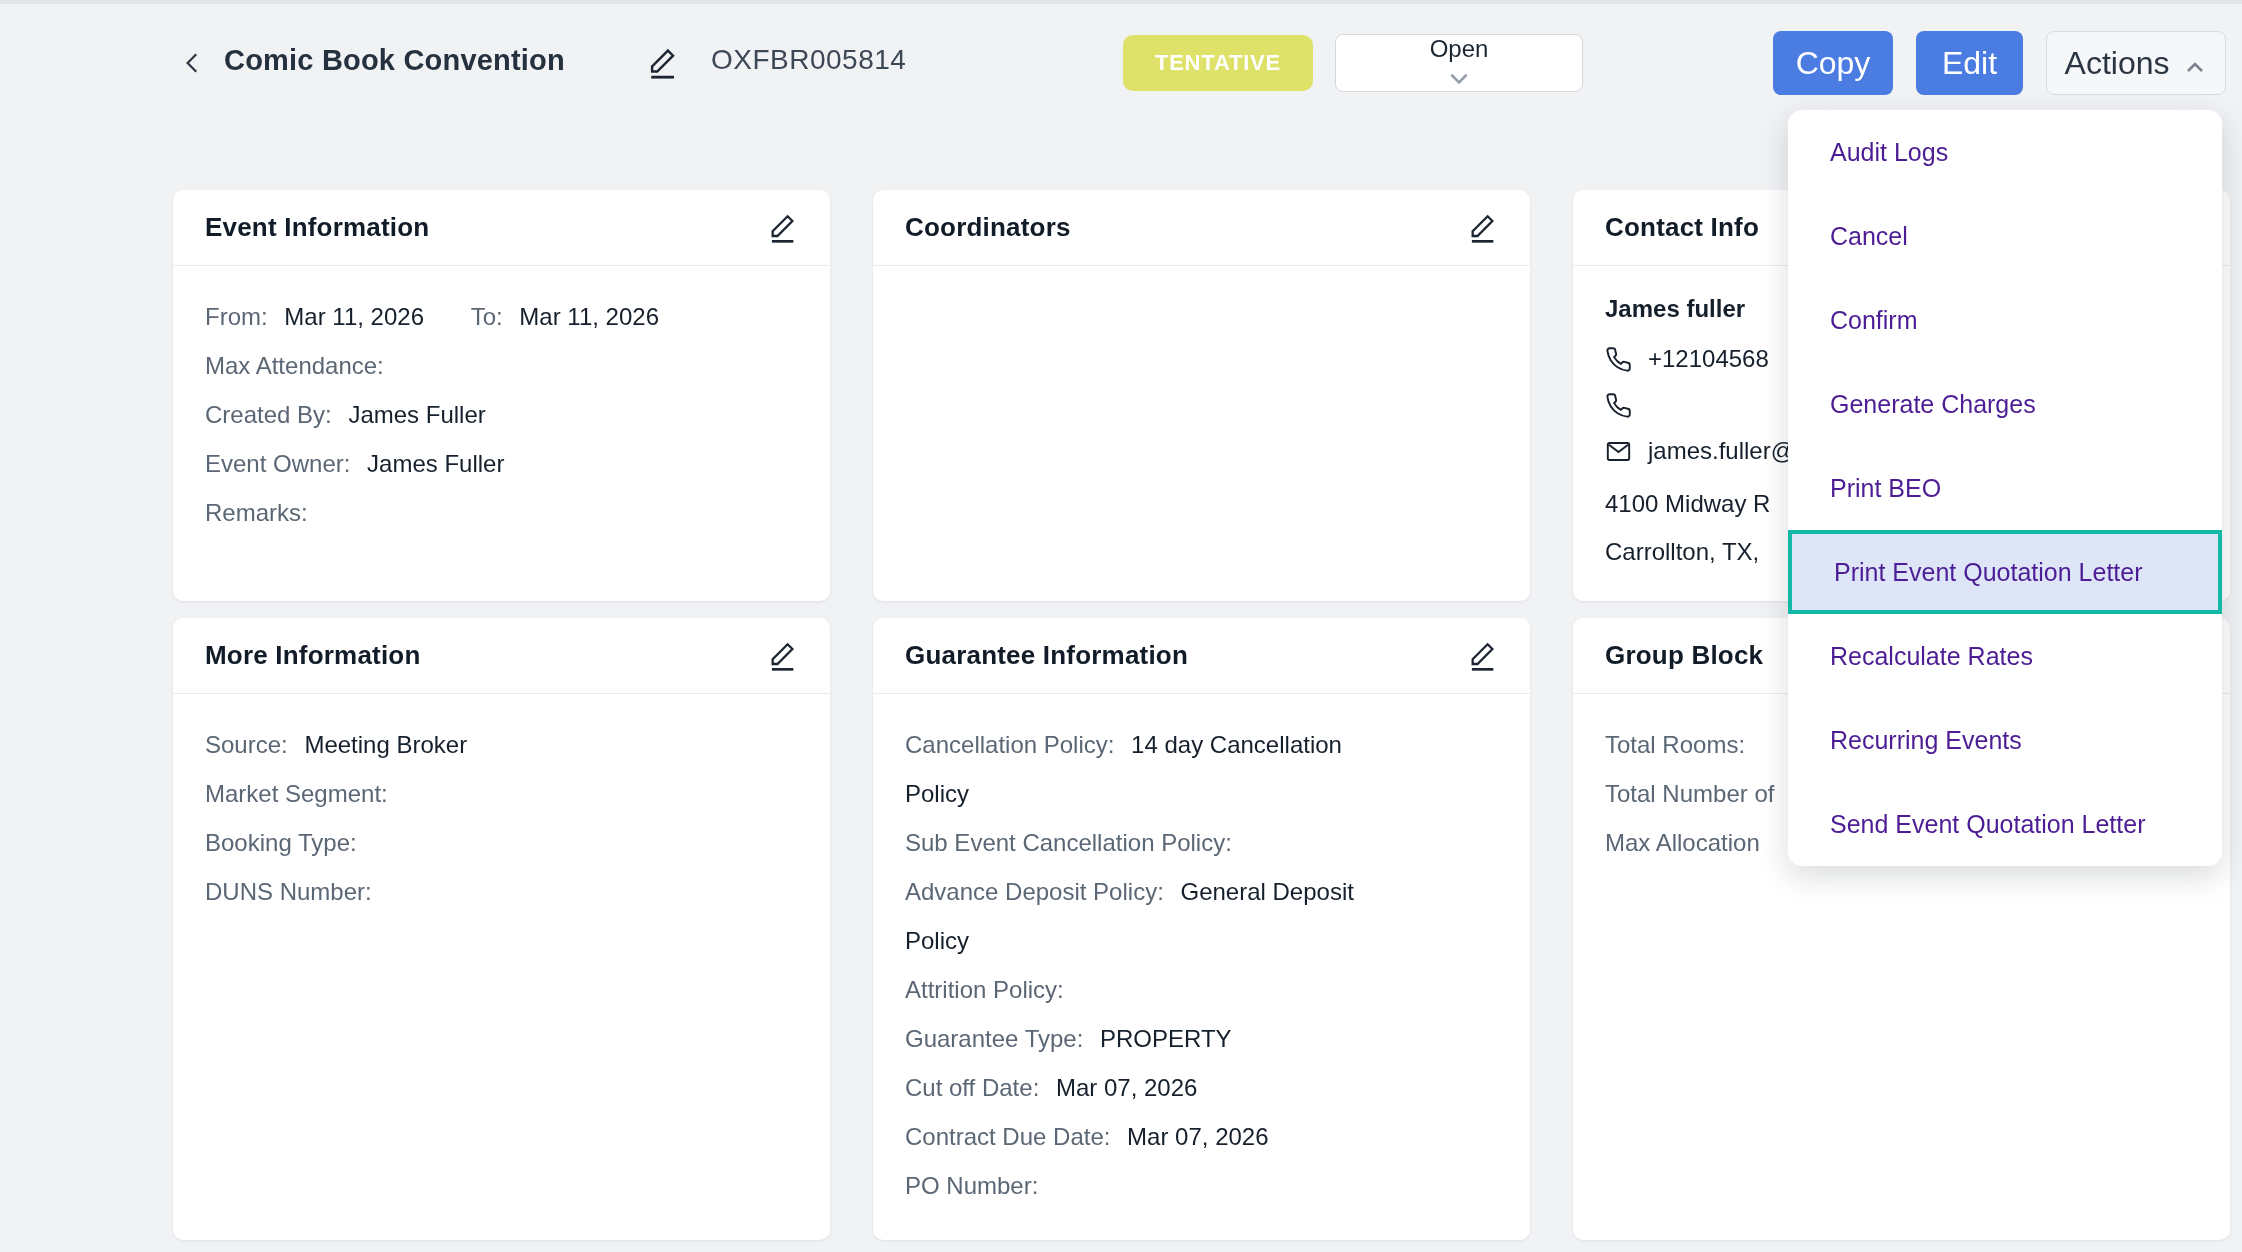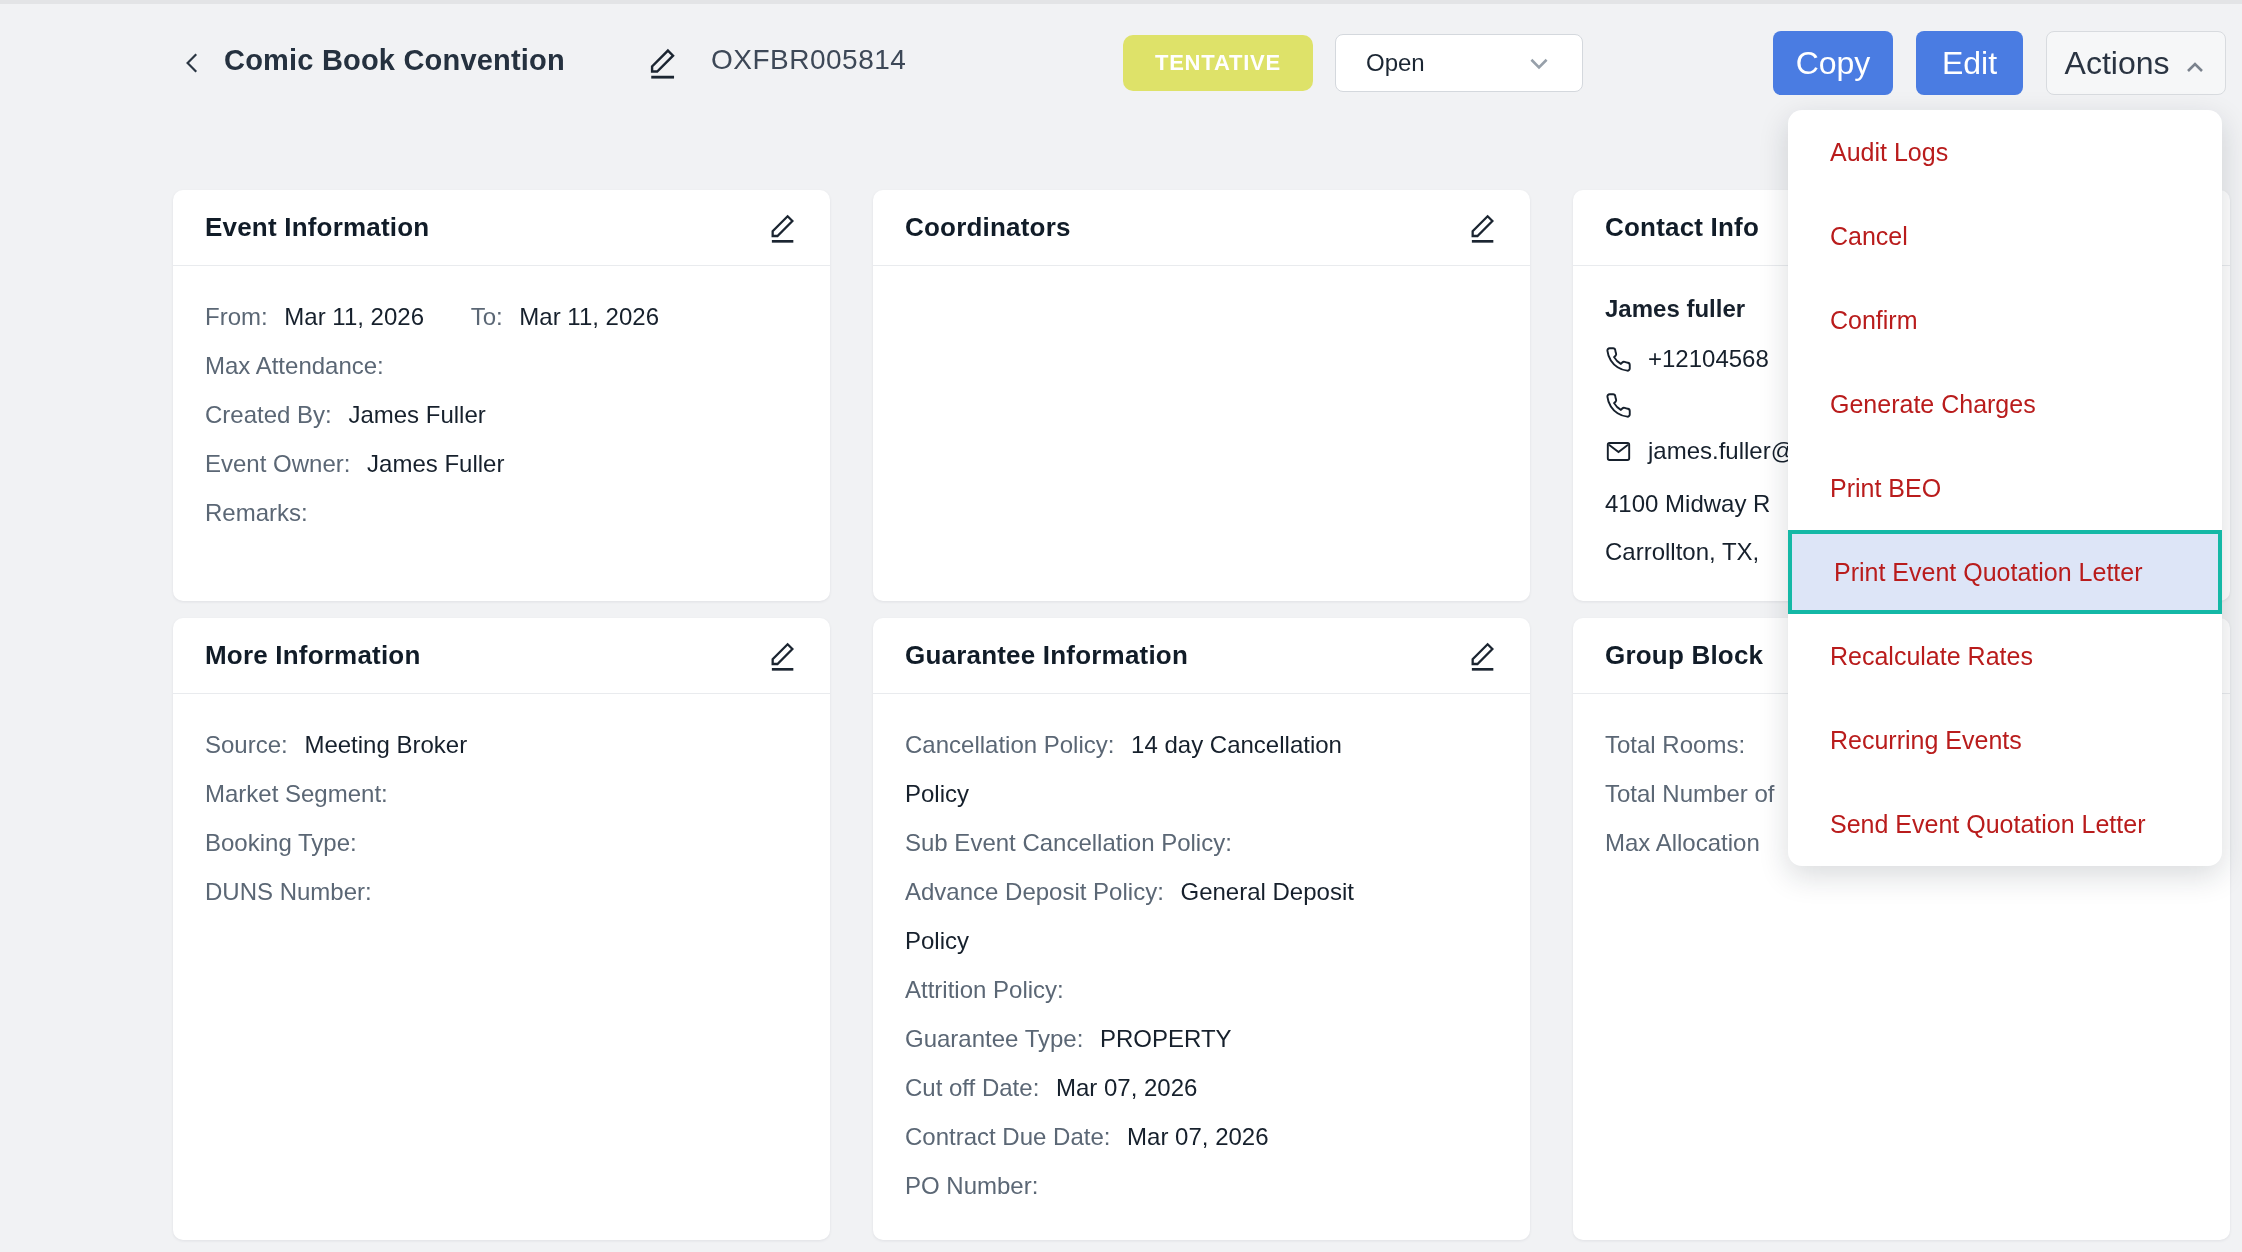--- a/index.html
+++ b/index.html
@@ -7,21 +7,21 @@
   .page{position:absolute; inset:0; width:2242px; height:1252px; background:#f1f2f4;}
   .topstrip{position:absolute; top:0; left:0; width:100%; height:4px; background:#e3e4e6;}
 
   
   .header{position:absolute; top:30px; left:0; width:100%; height:70px;}
   .back-btn{position:absolute; left:180px; top:18px; width:30px; height:34px; cursor:pointer; color:#2a3542; display:flex; align-items:center;}
   .page-title{position:absolute; left:224px; top:14px; font-size:29px; font-weight:bold; color:#25313f; letter-spacing:.2px;}
   .title-edit{position:absolute; left:645px; top:14px; width:36px; height:40px; color:#1b2531; cursor:pointer;}
   .ref-number{position:absolute; left:711px; top:14px; font-size:28px; color:#3d4857; letter-spacing:.5px;}
   .status-badge{position:absolute; left:1123px; top:5px; width:190px; height:56px; background:#dee269; border-radius:10px; color:#ffffff; font-weight:bold; font-size:22px; letter-spacing:.8px; display:flex; align-items:center; justify-content:center;}
-  .status-select{position:absolute; left:1335px; top:4px; width:248px; height:58px; background:#ffffff; border:1px solid #d4d8dd; border-radius:8px; display:flex; align-items:center; padding:0 30px 0 30px; box-sizing:border-box; cursor:pointer;}
+  .status-select{position:absolute; left:1335px; top:4px; width:248px; height:58px; background:#ffffff; border:1px solid #d4d8dd; border-radius:8px; display:flex; align-items:center; padding:0 30px 0 30px; box-sizing:border-box; cursor:pointer;flex-direction:column;}
   .status-select .sel-text{font-size:24px; color:#1b2633; flex:1;}
   .status-select .chev{width:26px; height:26px; color:#97a0aa;}
   .btn{position:absolute; top:1px; height:64px; border-radius:8px; display:flex; align-items:center; justify-content:center; font-size:32px; cursor:pointer; box-sizing:border-box;}
   .btn-primary{background:#4a7ce2; color:#ffffff;}
   .btn-copy{left:1773px; width:120px;}
   .btn-edit{left:1916px; width:107px;}
   .btn-actions{left:2046px; width:180px; background:#f6f7f8; border:1px solid #d8dbdf; color:#2a3442; gap:14px;}
   .btn-actions .chev{width:24px; height:24px; color:#7a828d;}
 
   
@@ -39,21 +39,21 @@
   .wraprow{max-width:470px;}
 
   
   .contact-name{font-weight:bold; font-size:24px; color:#16202c; margin-bottom:16px; line-height:34px;}
   .icon-row{display:flex; align-items:center; gap:16px; margin-bottom:12px; min-height:34px; white-space:nowrap;}
   .icon-row .cicon{width:27px; height:27px; color:#16202c; flex:0 0 auto;}
   .plain-row{line-height:48px; white-space:nowrap;}
 
   
   .menu{position:absolute; left:1788px; top:110px; width:434px; height:756px; background:#ffffff; border-radius:14px; box-shadow:0 10px 30px rgba(20,30,45,.16); z-index:10; overflow:hidden;}
-  .menu-item{height:84px; display:flex; align-items:center; padding-left:42px; box-sizing:border-box; font-size:25px; color:#b91c1c; cursor:pointer; white-space:nowrap;}
+  .menu-item{height:84px; display:flex; align-items:center; padding-left:42px; box-sizing:border-box; font-size:25px; color:#4c1d95; cursor:pointer; white-space:nowrap;}
   .menu-item.highlighted{background:#dde5f7; border:4px solid #14b8a6;}
 </style>
 </head>
 <body>
 
 <div class="page">
   <div class="topstrip"></div>
 
   <div class="header">
     <div class="back-btn">

